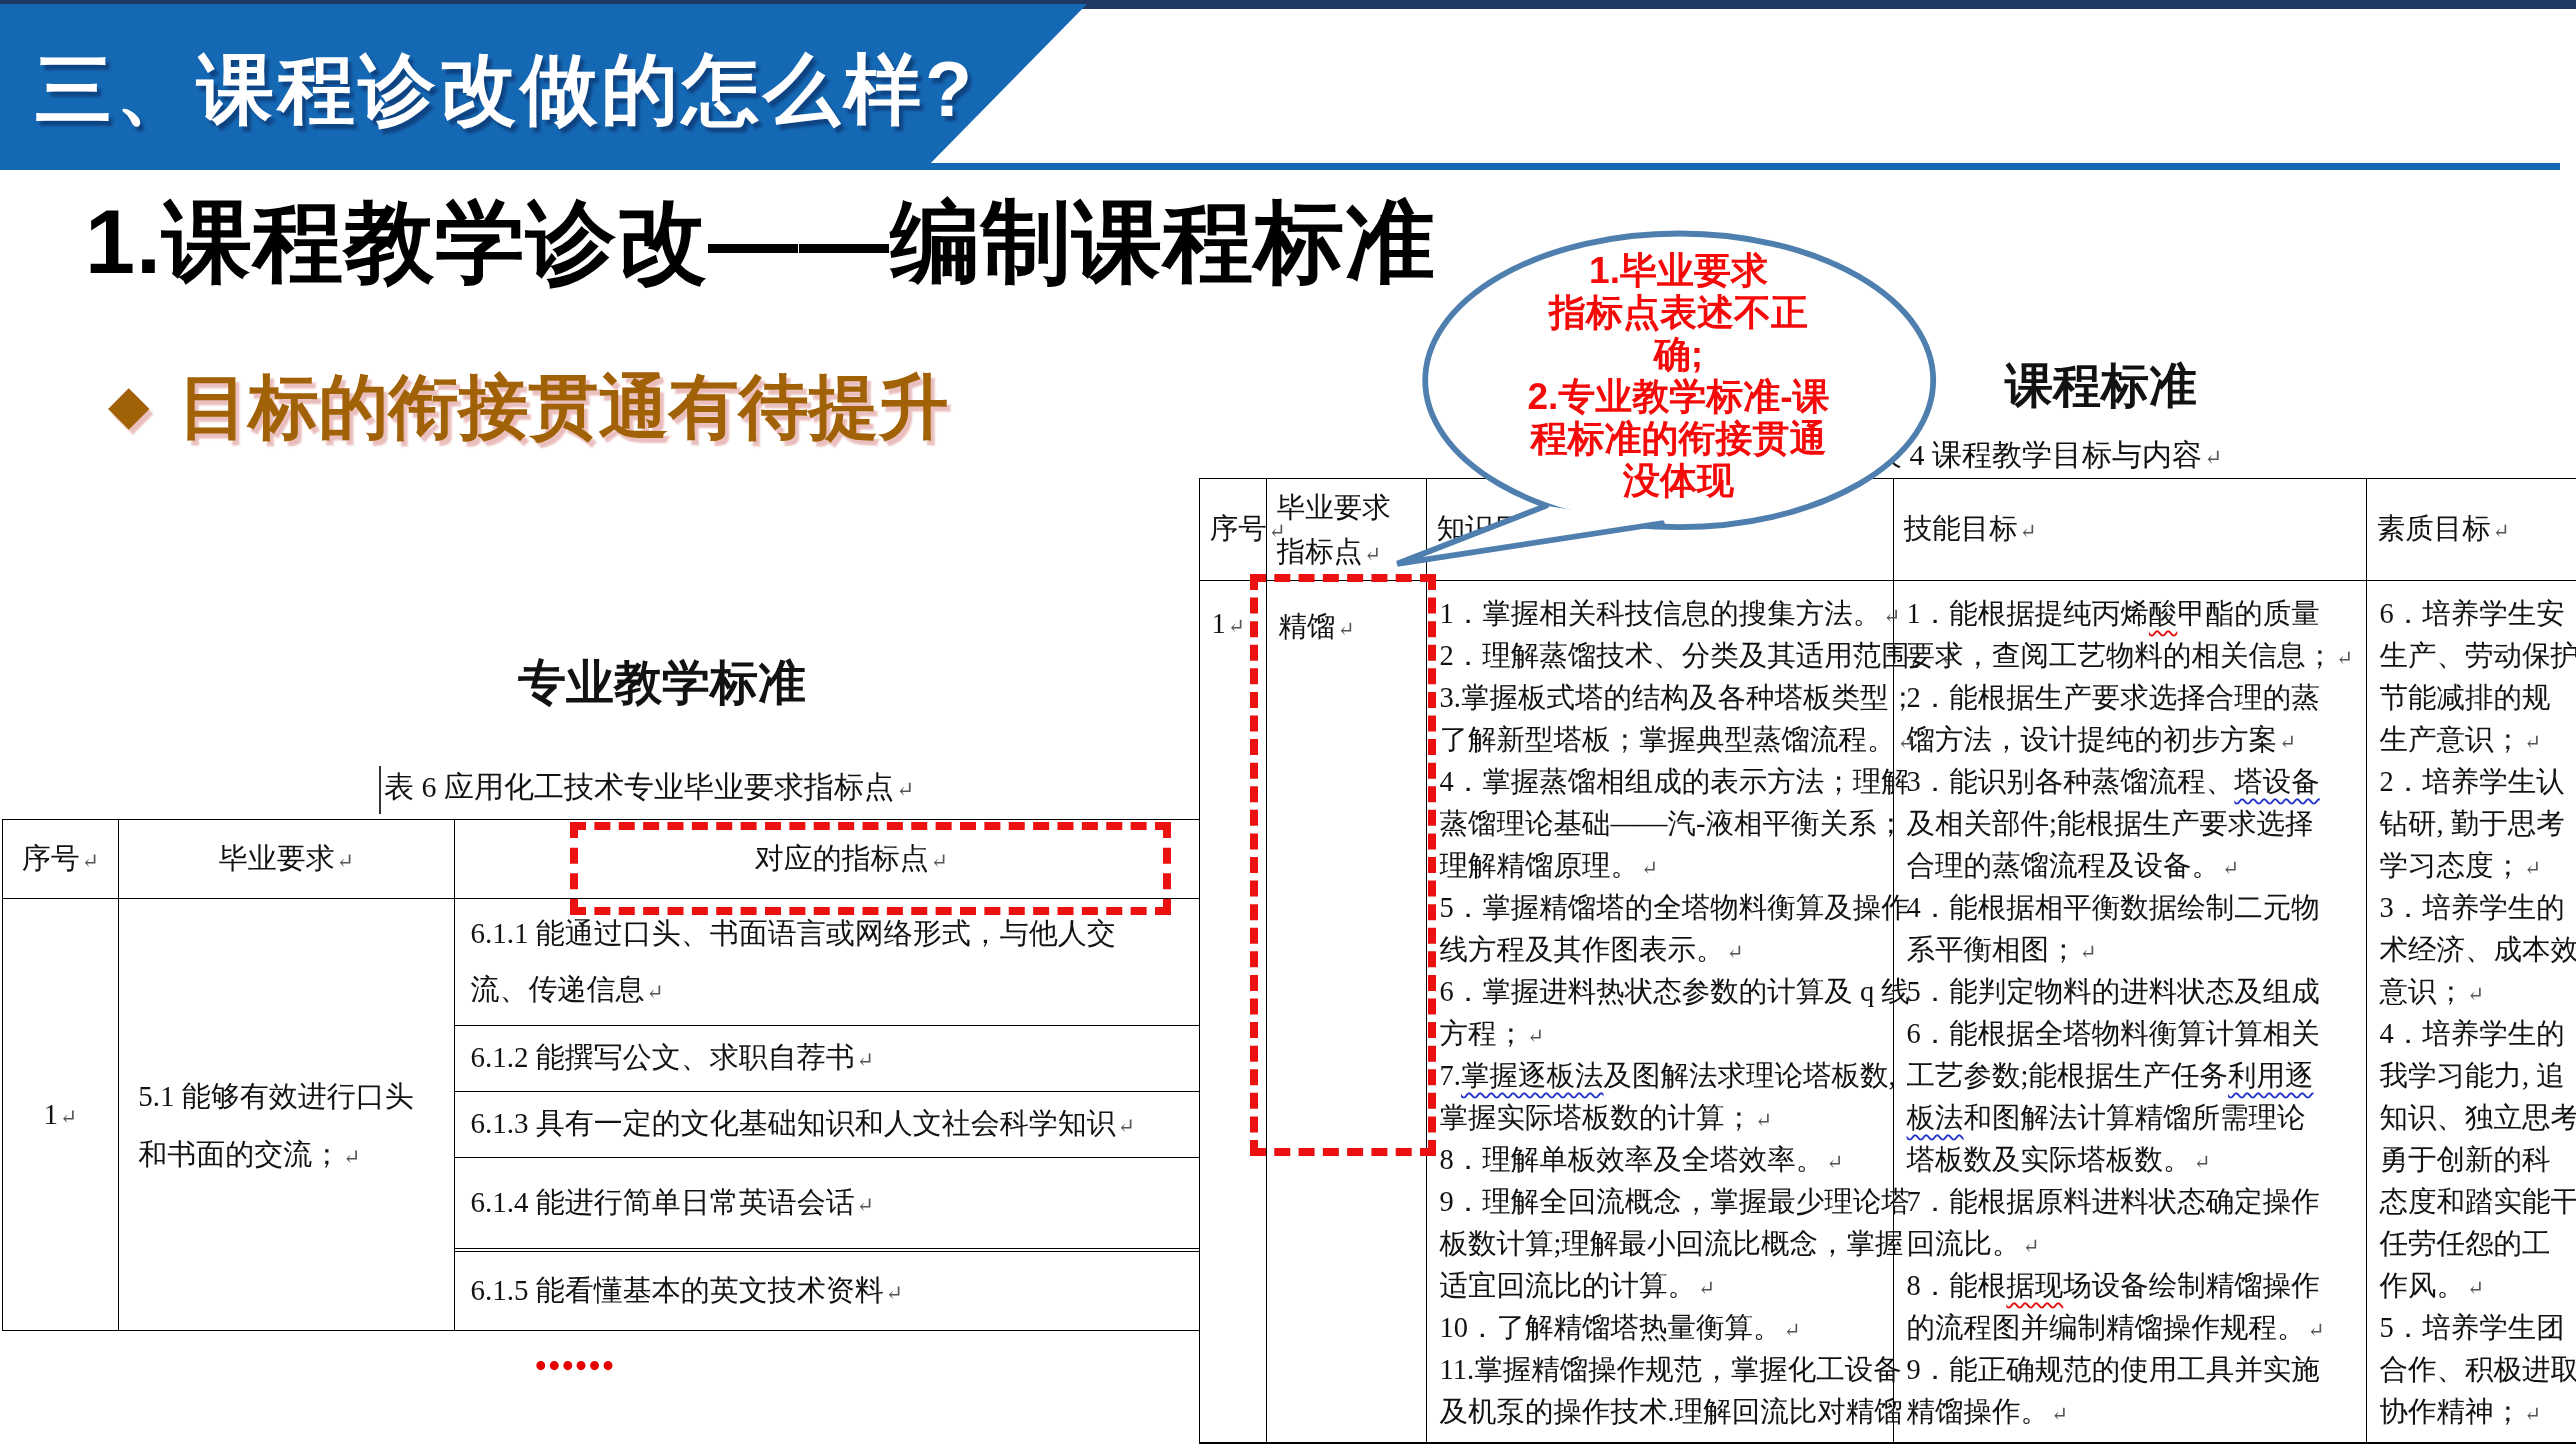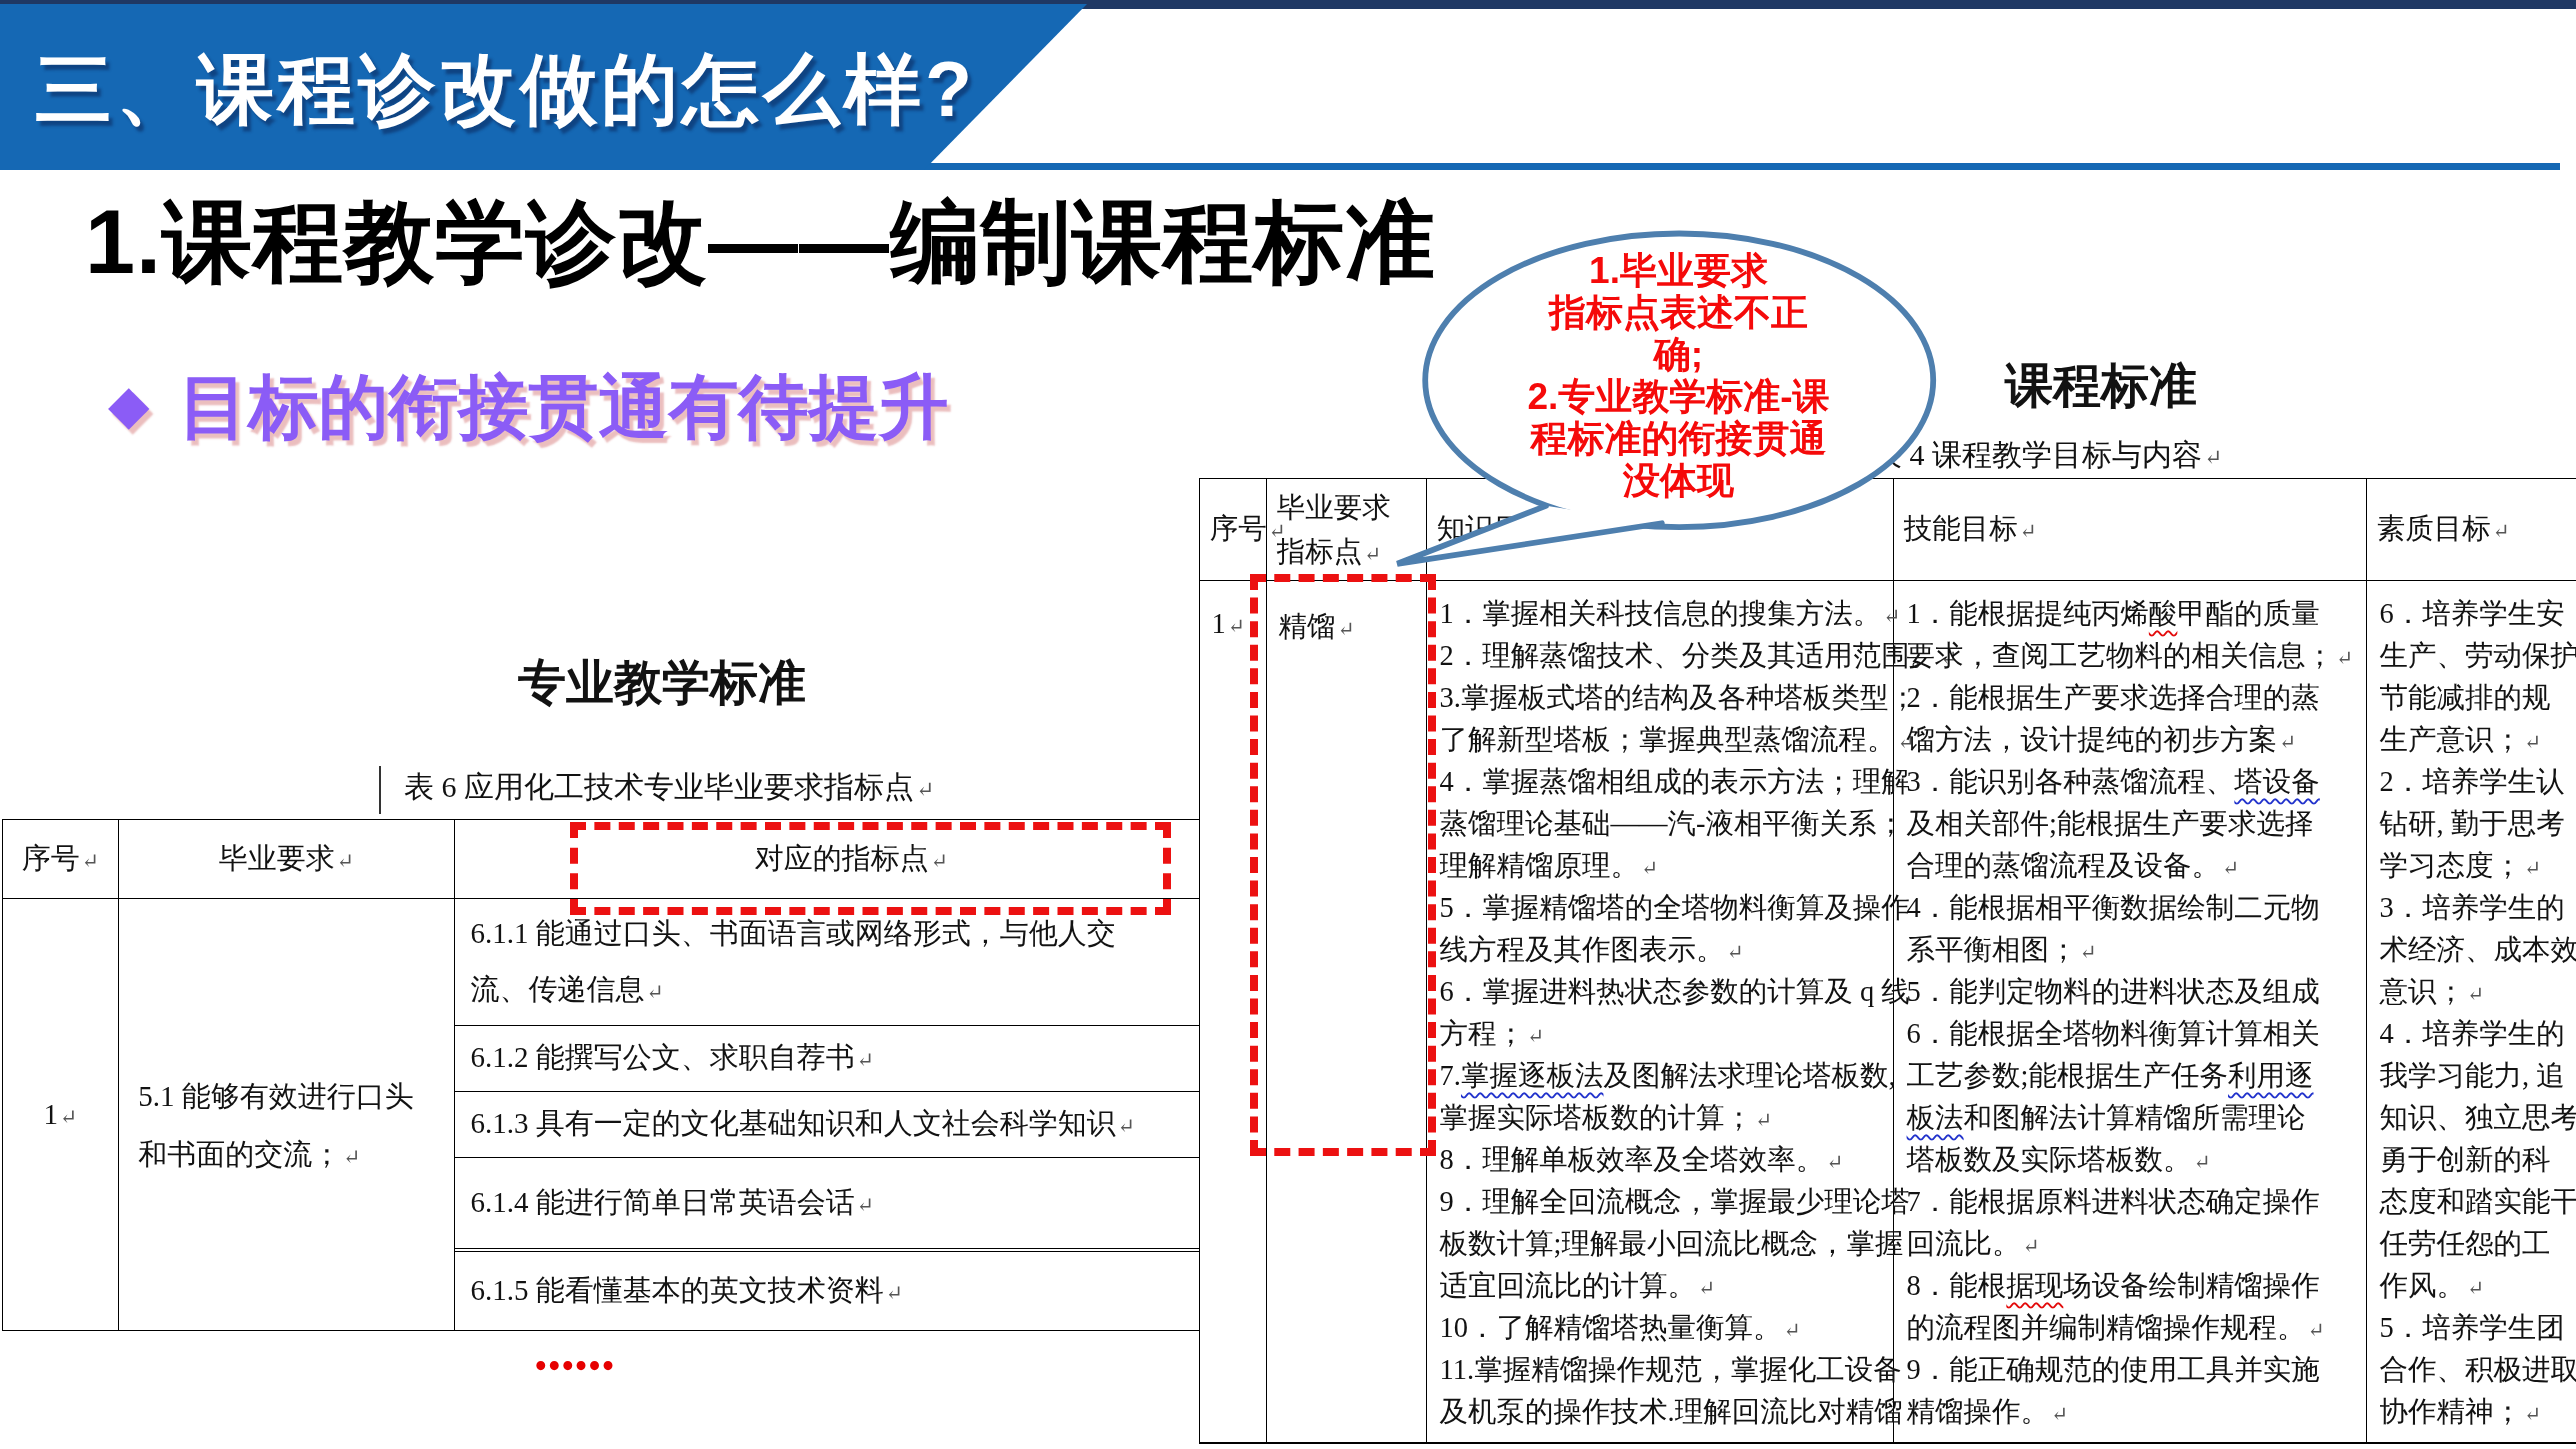--- a/index.html
+++ b/index.html
@@ -10,27 +10,27 @@
   
   .top-strip{position:absolute;left:0;top:0;width:100%;height:8.7px;background:#1F3864;z-index:2;}
   .banner{position:absolute;left:0;top:3.9px;width:1087px;height:166px;background:#1568B4;
           clip-path:polygon(0 0,100% 0,85% 100%,0 100%);z-index:3;}
   .banner-text{position:absolute;left:35px;top:35px;font-size:77px;font-weight:900;color:#fff;
                letter-spacing:3.9px;white-space:nowrap;text-shadow:3.9px 4.8px 2.9px rgba(8,25,70,.45);}
   .banner-rule{position:absolute;left:60px;top:163px;width:2500px;height:6.8px;background:#1568B4;z-index:1;}
 
   .heading{position:absolute;left:85px;top:182px;font-size:90px;font-weight:900;letter-spacing:1px;
            color:#000;white-space:nowrap;z-index:2;}
-  .bullet-line{position:absolute;left:108px;top:361px;font-size:70px;font-weight:900;color:#8b5cf6;
+  .bullet-line{position:absolute;left:108px;top:361px;font-size:70px;font-weight:900;color:#a16207;
                white-space:nowrap;text-shadow:3.9px 4.8px 1.9px rgba(190,40,40,.30);z-index:2;}
   .bullet-line .marker{font-size:54px;display:inline-block;transform:translateY(-7.7px);margin-right:29px;}
 
   
   .sec-title-left{position:absolute;left:487px;top:651px;font-size:48px;font-weight:900;z-index:2;margin-left:31px;}
-  .caption-left{position:absolute;left:384px;top:767px;font-size:30px;white-space:nowrap;z-index:2;margin-left:20px;}
+  .caption-left{position:absolute;left:384px;top:767px;font-size:30px;white-space:nowrap;z-index:2;}
   .caret{position:absolute;left:379px;top:766px;width:1.9px;height:48px;background:#333;z-index:2;}
   .sec-title-right{position:absolute;left:2005px;top:354px;font-size:48px;font-weight:900;z-index:2;}
   .caption-right{position:absolute;left:1872px;top:435px;font-size:30px;white-space:nowrap;z-index:2;}
 
   
   .ltable{position:absolute;left:1.9px;top:819px;width:1245px;height:510px;border:1.9px solid #000;
           display:grid;grid-template-columns:116px 336px 1fr;grid-template-rows:79px 1fr;
           font-size:29px;z-index:1;background:#fff;}
   .lth{border-bottom:1.9px solid #000;display:flex;align-items:center;justify-content:center;}
   .bR{border-right:1.9px solid #000;}

